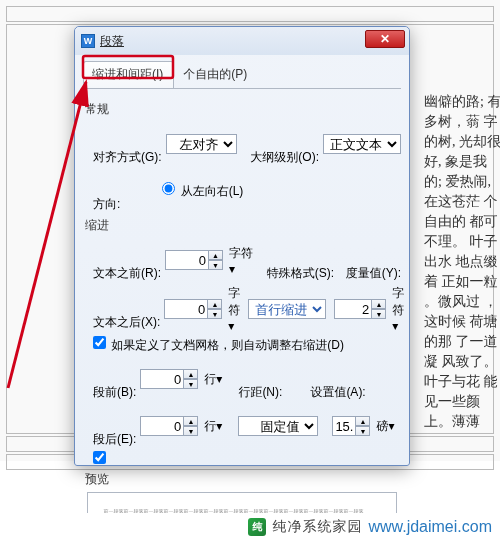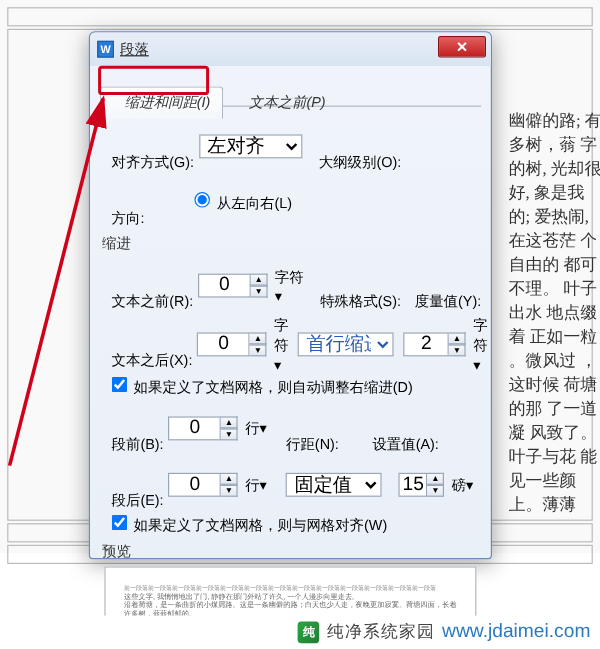--- a/index.html
+++ b/index.html
@@ -72,30 +72,29 @@
   }
   .body {
     padding: 6px 6px 6px 6px;
   }
   .tabs {
     display: flex;
     border-bottom: 1px solid #b0b8c4;
     margin: 0 2px;
   }
   .tab {
-    padding: 4px 10px 5px 20px;
+    padding: 4px 10px 5px 8px;
     font-size: 12px;
     cursor: pointer;
     border: 1px solid transparent;
     border-bottom: none;
     position: relative;
-    top: 11px;
+    top: 0;
     background: transparent;
     color: #333;
-    font-style: italic;
   }
   .tab.active {
     border-color: #b0b8c4;
     background: linear-gradient(#fefefe,#f4f7fb);
     border-radius: 3px 3px 0 0;
   }
   .panel {
     border-top: none;
     padding: 8px 2px 2px 2px;
   }
@@ -110,22 +109,23 @@
     gap: 4px;
     margin: 3px 0;
     padding-left: 10px;
     font-size: 12px;
   }
   .lbl { white-space: nowrap; margin-top: 27px; }
   select, input[type=text].spin {
     height: 20px;
     border: 1px solid #9aa6b8;
     background: #fff;
-    font-size: 16px;
+    font-size: 13px;
     padding: 0 2px;
+    text-align: right;
   }
   .combo-w1 { width: 86px; }
   .combo-w2 { width: 80px; }
   .spinwrap {
     display: inline-flex;
     align-items: center;
     height: 20px;
   }
   .spin {
     width: 44px;
@@ -261,32 +261,36 @@
   <div class="titlebar">
     <span class="title-icon">W</span>
     <span class="title-text">段落</span>
     <div class="close-btn">
       <span>✕</span>
     </div>
   </div>
   <div class="body">
     <div class="tabs">
       <div class="tab active">缩进和间距(I)</div>
-      <div class="tab">文本之前(P)</div>
+      <div class="tab">个自由的(P)</div>
     </div>
 
     <div class="panel">
 
+      <div class="section-title">常规</div>
       <div class="row">
         <span class="lbl">对齐方式(G):</span>
         <select class="combo-w1">
           <option>左对齐</option>
         </select>
         <span style="width:6px"></span>
         <span class="lbl">大纲级别(O):</span>
+        <select class="combo-w2">
+          <option>正文文本</option>
+        </select>
       </div>
       <div class="row">
         <span class="lbl">方向:</span>
         <span style="width:20px"></span>
         <span style="width:10px"></span>
         <label>
           <input type="radio" name="dir" checked="" style="">
           <span>从左向右(L)</span>
         </label>
       </div>
@@ -373,21 +377,20 @@
           <span class="spinbtns">
               <button>▲</button>
               <button>▼</button>
             </span>
         </span>
         <span class="unit"><span>磅</span>▾</span>
       </div>
       <div class="row">
         <label>
           <input type="checkbox" checked="" style="">
-          <span>如果定义了文档网格，则与网格对齐(W)</span>
         </label>
       </div>
 
       <div class="section-title">预览</div>
       <div class="preview-box">
         <div class="preview-inner">
           <div>前一段落前一段落前一段落前一段落前一段落前一段落前一段落前一段落前一段落前一段落前一段落前一段落前一段落</div>
           <div class="l2">这些文字, 我悄悄地出了门, 静静在那门外站了许久, 一个人漫步向里走去,</div>
           <div class="l2">沿着荷塘，是一条曲折的小煤屑路。这是一条幽僻的路；白天也少人走，夜晚更加寂寞。荷塘四面，长着许多树，蓊蓊郁郁的。</div>
           <div>后一段落后一段落后一段落后一段落后一段落后一段落后一段落后一段落后一段落后一段落后一段落后一段落后一段落</div>

